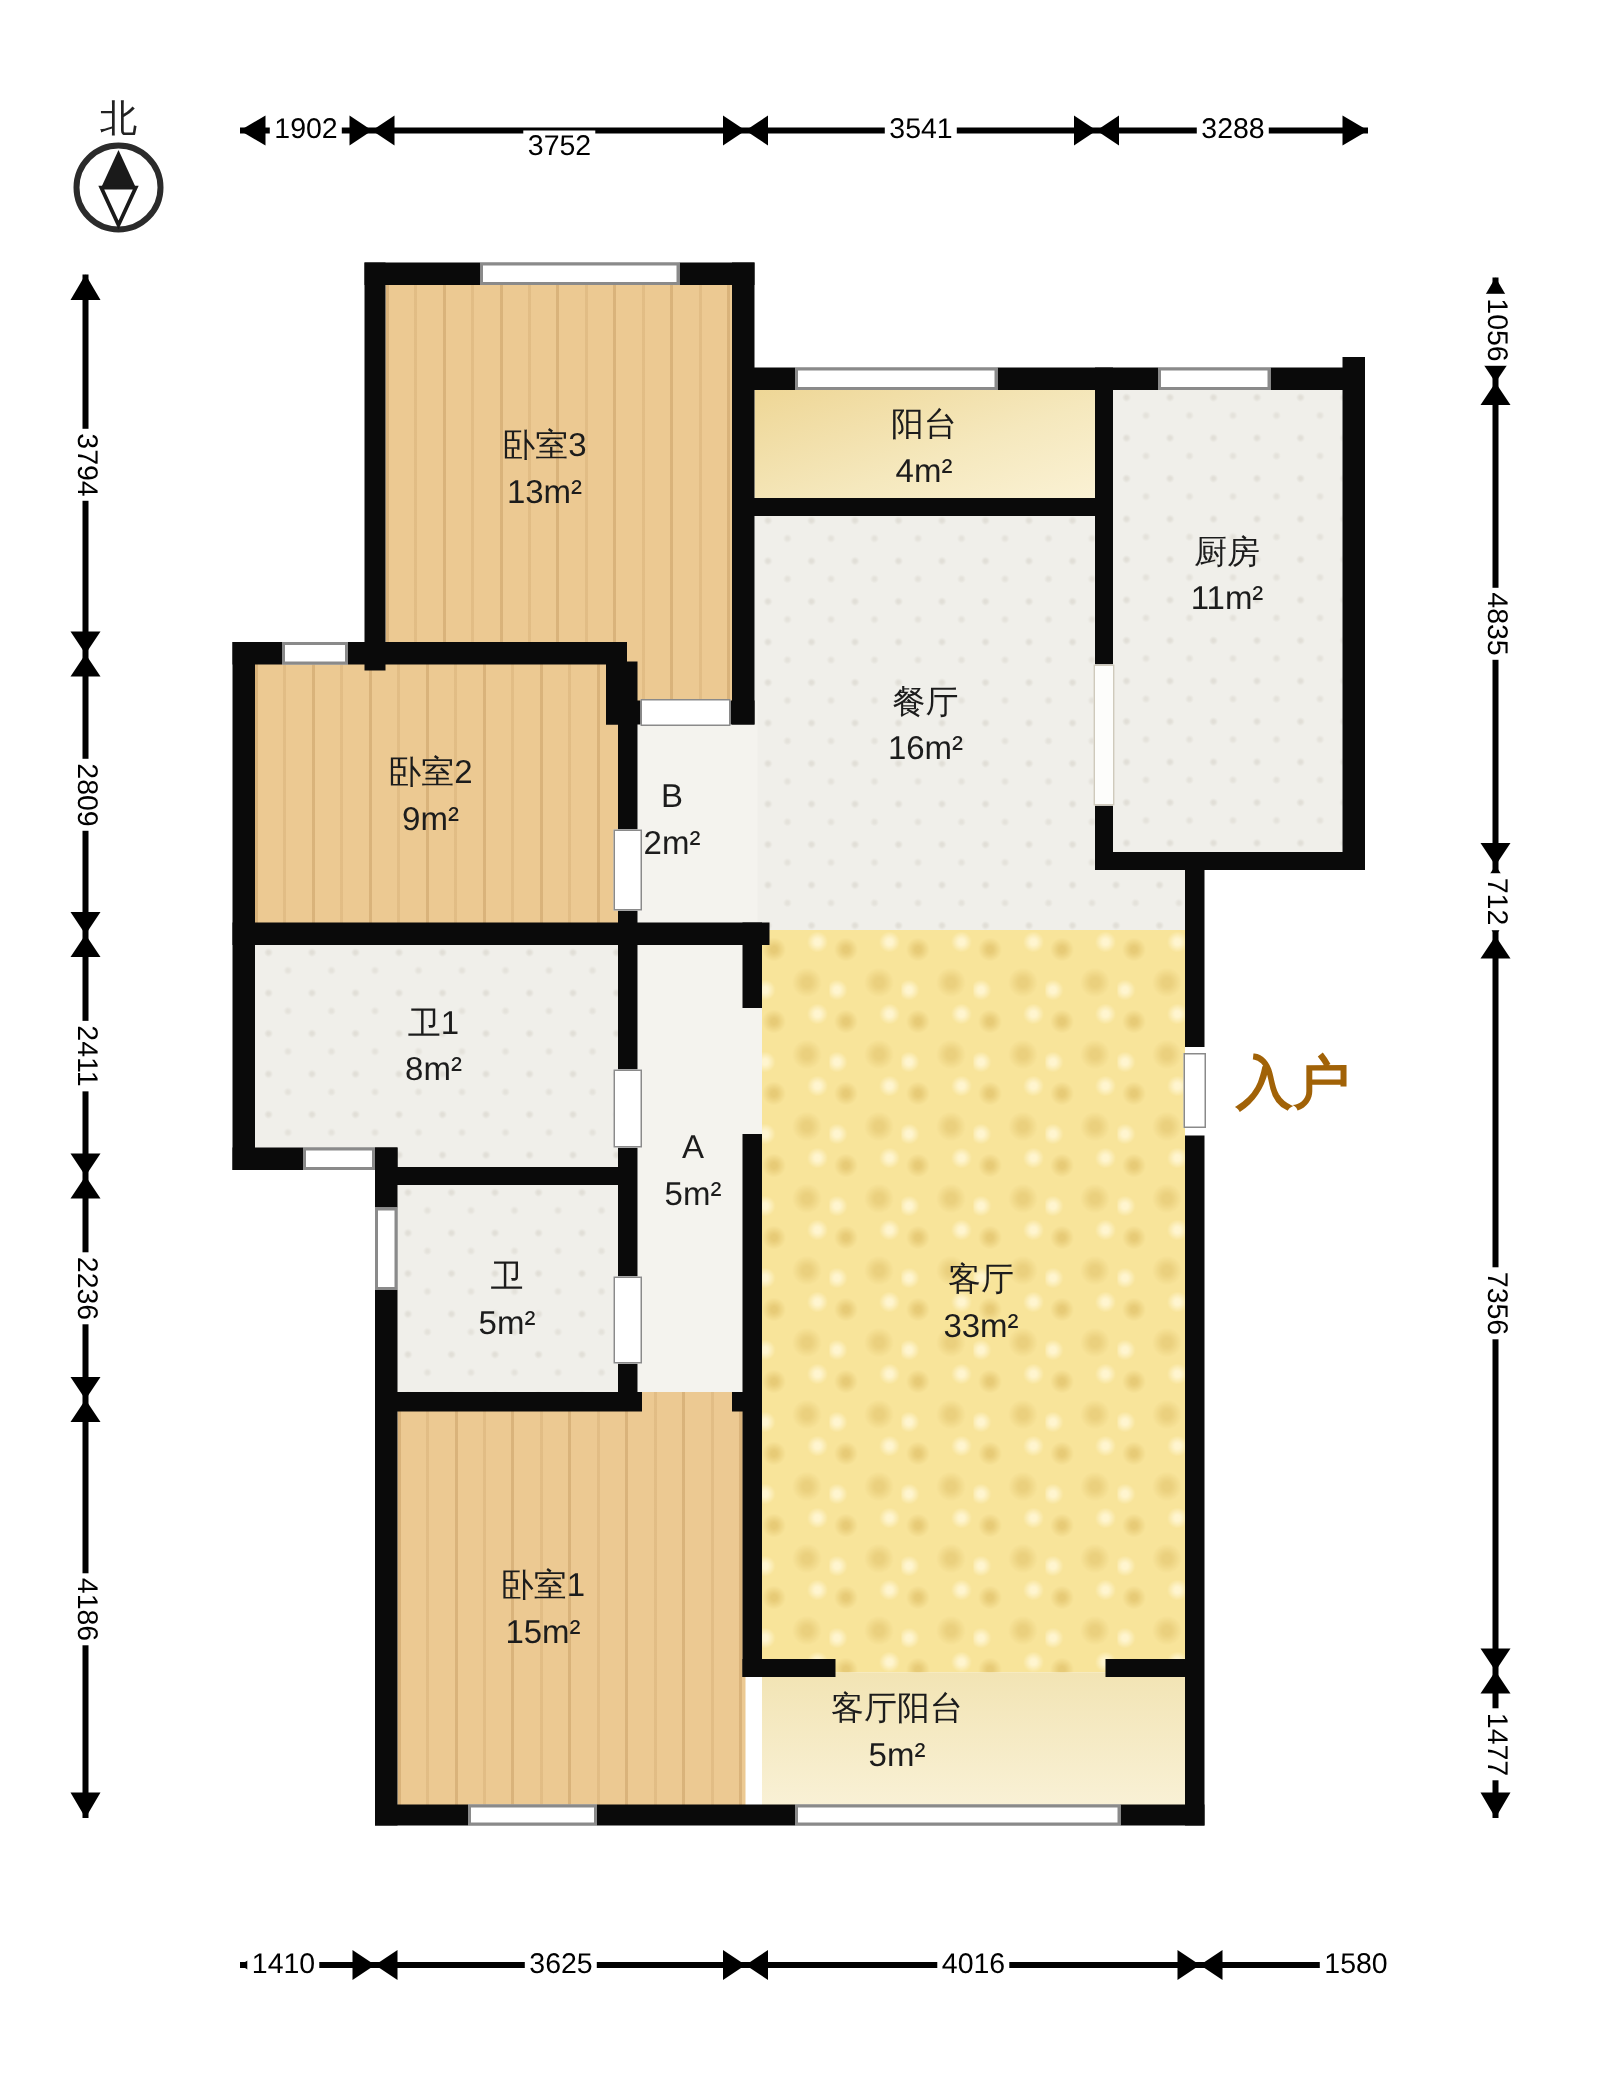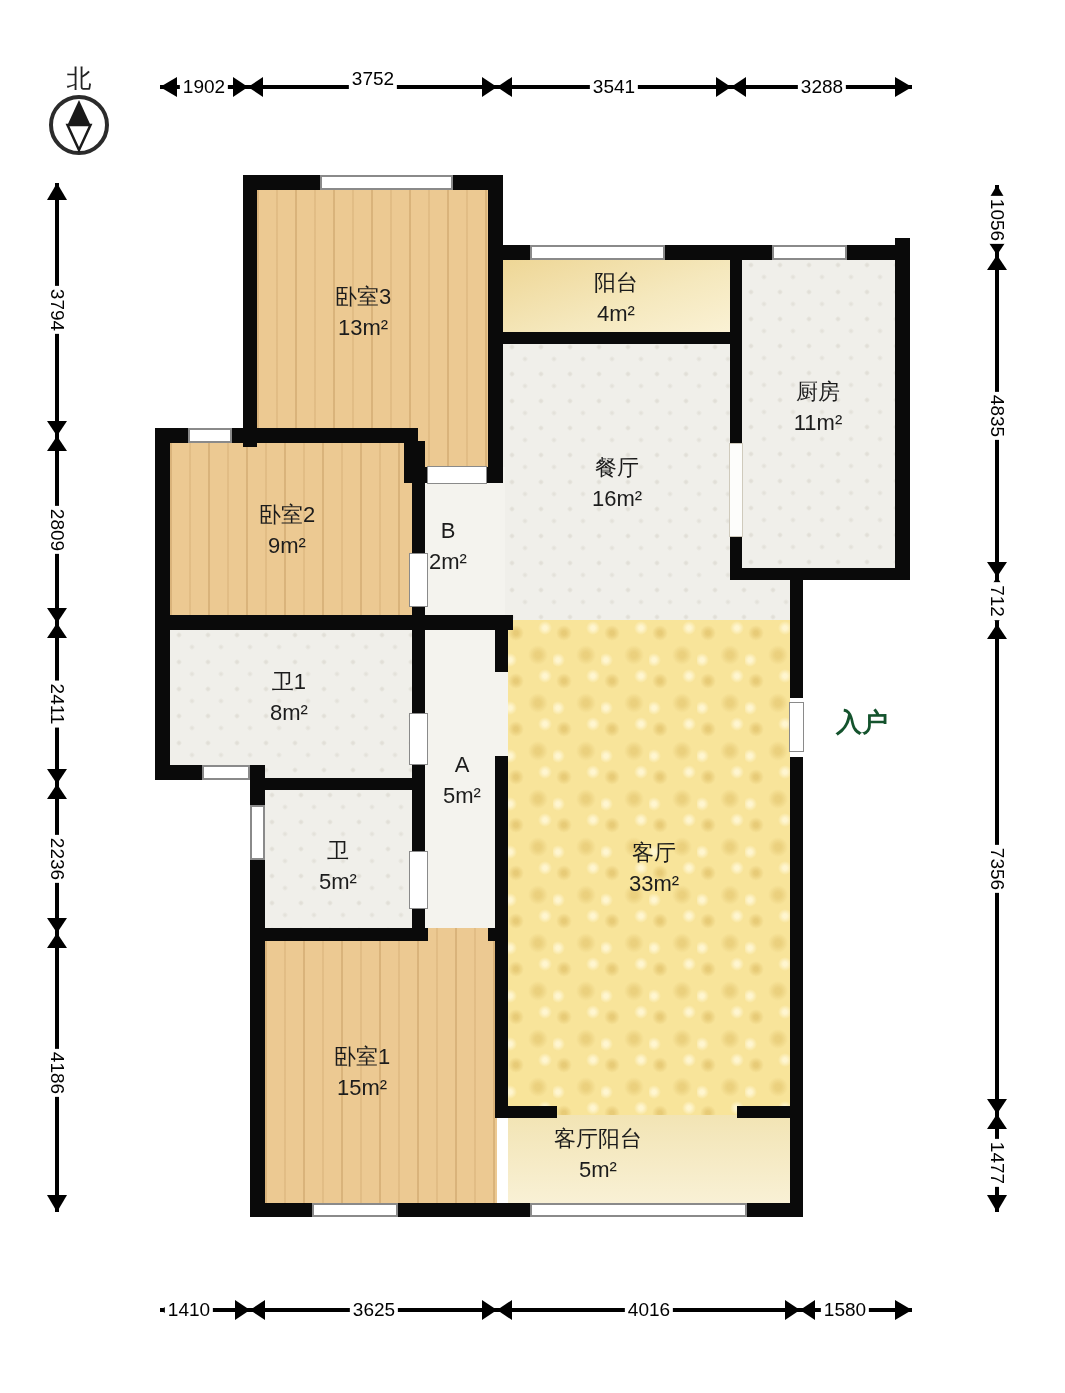--- a/index.html
+++ b/index.html
@@ -24,21 +24,21 @@
   .f-balc{background:linear-gradient(160deg,#eed695 0%,#f5e8bd 55%,#fbf3d8 100%);}
   .f-balc2{background:linear-gradient(180deg,#f2e4b4 0%,#f9f1d6 100%);}
   
   .w{display:block;background:#0a0a0a;}
   .win{display:block;background:#ffffff;border:2px solid #8a8a8a;}
   .door{display:block;background:#ffffff;border:1.5px solid #8a8a8a;}
   .door-plain{display:block;background:#fdfdfb;border:1px solid #cfcabc;}
   
   .rlabel{transform:translate(-50%,-50%);text-align:center;white-space:nowrap;
           font-size:22px;line-height:31px;color:#1c1c1c;}
-  .entry-label{transform:translate(-50%,-50%);font-size:26px;font-weight:700;color:#14532d;white-space:nowrap;}
+  .entry-label{transform:translate(-50%,-50%);font-size:38px;font-weight:700;color:#a16207;white-space:nowrap;}
   
   .dl-h{display:block;height:4px;background:#000;}
   .dl-v{display:block;width:4px;background:#000;}
   .tri{display:block;width:0;height:0;}
   .dlab{transform:translate(-50%,-50%);font-size:19px;color:#000;background:#fff;
         padding:0 3px;white-space:nowrap;line-height:22px;}
   .dlab-v{transform:translate(-50%,-50%) rotate(90deg);}
   
   .compass-label{text-align:center;font-size:25px;color:#222;width:66px;}
 </style>
@@ -108,21 +108,21 @@
   <i class="door-plain" style="left:729px;top:443px;width:14px;height:94px"></i>
 
   <div class="rlabel" style="left:363px;top:312px">
     <div style="position:static">卧室3</div>
     <div style="position:static">13m²</div>
   </div>
   <div class="rlabel" style="left:616px;top:298px">
     <div style="position:static">阳台</div>
     <div style="position:static">4m²</div>
   </div>
-  <div class="rlabel" style="left:818px;top:407px">
+  <div class="rlabel" style="left:818px;top:383px">
     <div style="position:static">厨房</div>
     <div style="position:static">11m²</div>
   </div>
   <div class="rlabel" style="left:617px;top:483px">
     <div style="position:static">餐厅</div>
     <div style="position:static">16m²</div>
   </div>
   <div class="rlabel" style="left:287px;top:530px">
     <div style="position:static">卧室2</div>
     <div style="position:static">9m²</div>
@@ -168,39 +168,39 @@
     <i class="dl-h" style="left:160px;top:85px;width:752px"></i>
     <i class="tri" style="left:160px;top:77px;border-right:17px solid #000;border-top:10px solid transparent;border-bottom:10px solid transparent"></i>
     <i class="tri" style="left:895px;top:77px;border-left:17px solid #000;border-top:10px solid transparent;border-bottom:10px solid transparent"></i>
     <i class="tri" style="left:233px;top:77px;border-left:15px solid #000;border-top:10px solid transparent;border-bottom:10px solid transparent"></i>
     <i class="tri" style="left:248px;top:77px;border-right:15px solid #000;border-top:10px solid transparent;border-bottom:10px solid transparent"></i>
     <i class="tri" style="left:482px;top:77px;border-left:15px solid #000;border-top:10px solid transparent;border-bottom:10px solid transparent"></i>
     <i class="tri" style="left:497px;top:77px;border-right:15px solid #000;border-top:10px solid transparent;border-bottom:10px solid transparent"></i>
     <i class="tri" style="left:716px;top:77px;border-left:15px solid #000;border-top:10px solid transparent;border-bottom:10px solid transparent"></i>
     <i class="tri" style="left:731px;top:77px;border-right:15px solid #000;border-top:10px solid transparent;border-bottom:10px solid transparent"></i>
     <div class="dlab" style="left:204px;top:87px">1902</div>
-    <div class="dlab" style="left:373px;top:79px">3752</div>
+    <div class="dlab" style="left:373px;top:98px">3752</div>
     <div class="dlab" style="left:614px;top:87px">3541</div>
     <div class="dlab" style="left:822px;top:87px">3288</div>
   </div>
 
   <div>
     <i class="dl-h" style="left:160px;top:1308px;width:752px"></i>
     <i class="tri" style="left:160px;top:1300px;border-right:17px solid #000;border-top:10px solid transparent;border-bottom:10px solid transparent"></i>
     <i class="tri" style="left:895px;top:1300px;border-left:17px solid #000;border-top:10px solid transparent;border-bottom:10px solid transparent"></i>
     <i class="tri" style="left:235px;top:1300px;border-left:15px solid #000;border-top:10px solid transparent;border-bottom:10px solid transparent"></i>
     <i class="tri" style="left:250px;top:1300px;border-right:15px solid #000;border-top:10px solid transparent;border-bottom:10px solid transparent"></i>
     <i class="tri" style="left:482px;top:1300px;border-left:15px solid #000;border-top:10px solid transparent;border-bottom:10px solid transparent"></i>
     <i class="tri" style="left:497px;top:1300px;border-right:15px solid #000;border-top:10px solid transparent;border-bottom:10px solid transparent"></i>
     <i class="tri" style="left:785px;top:1300px;border-left:15px solid #000;border-top:10px solid transparent;border-bottom:10px solid transparent"></i>
     <i class="tri" style="left:800px;top:1300px;border-right:15px solid #000;border-top:10px solid transparent;border-bottom:10px solid transparent"></i>
     <div class="dlab" style="left:189px;top:1310px">1410</div>
     <div class="dlab" style="left:374px;top:1310px">3625</div>
     <div class="dlab" style="left:649px;top:1310px">4016</div>
-    <div class="dlab" style="left:845px;top:1310px">1580</div>
+    <div class="dlab" style="left:904px;top:1310px">1580</div>
   </div>
 
   <div>
     <i class="dl-v" style="left:55px;top:183px;height:1029px"></i>
     <i class="tri" style="left:47px;top:183px;border-bottom:17px solid #000;border-left:10px solid transparent;border-right:10px solid transparent"></i>
     <i class="tri" style="left:47px;top:1195px;border-top:17px solid #000;border-left:10px solid transparent;border-right:10px solid transparent"></i>
     <i class="tri" style="left:47px;top:421px;border-top:15px solid #000;border-left:10px solid transparent;border-right:10px solid transparent"></i>
     <i class="tri" style="left:47px;top:436px;border-bottom:15px solid #000;border-left:10px solid transparent;border-right:10px solid transparent"></i>
     <i class="tri" style="left:47px;top:608px;border-top:15px solid #000;border-left:10px solid transparent;border-right:10px solid transparent"></i>
     <i class="tri" style="left:47px;top:623px;border-bottom:15px solid #000;border-left:10px solid transparent;border-right:10px solid transparent"></i>

